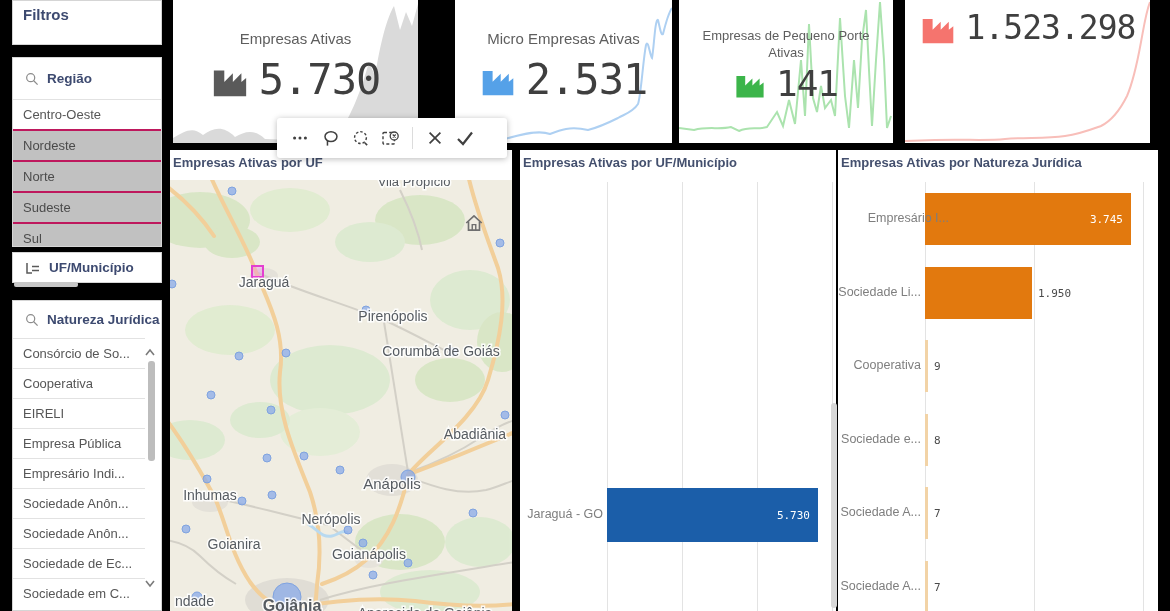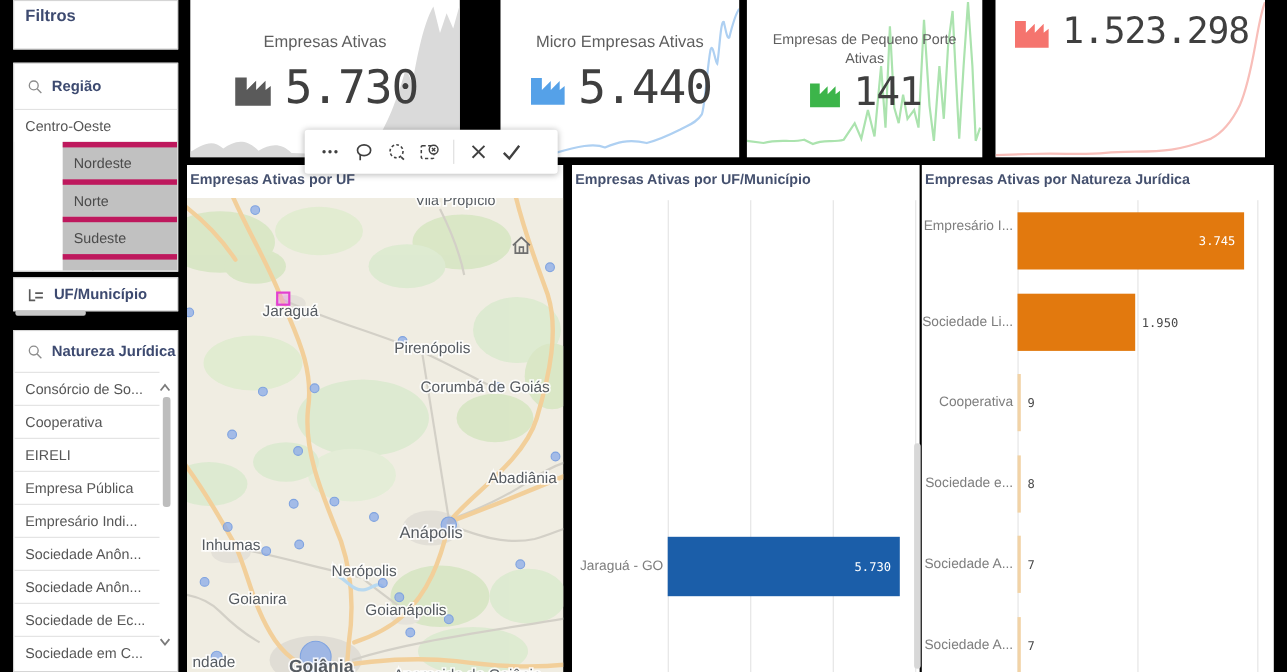--- a/index.html
+++ b/index.html
@@ -6,21 +6,21 @@
   .stage{position:relative;width:1170px;height:611px;overflow:hidden;
          font-family:"Liberation Sans",sans-serif;background:#000000;}
   .panel{position:absolute;background:#fff;}
   .ptitle{position:absolute;left:3px;top:5px;font-size:13px;font-weight:bold;color:#44506e;white-space:nowrap;z-index:3;}
   
   .scard{position:absolute;left:12px;width:150px;background:#fff;border:1px solid #d5d5d5;box-sizing:border-box;overflow:hidden;}
   .fil-title{padding:5px 0 0 10px;font-size:15px;font-weight:bold;color:#3d4a70;}
   .fhead{display:flex;align-items:center;gap:8px;padding-left:12px;font-size:13.5px;font-weight:bold;color:#3d4a70;}
   .fitem{height:29px;line-height:29px;padding:0 18px 0 10px;font-size:13px;color:#565656;
          border-top:1px solid #e2e2e2;white-space:nowrap;overflow:hidden;background:#fff;}
-  .fitem.excluded{background:#c1c1c1;border-top:5px solid #be185d;color:#4b4b4b;margin-left:44px;}
+  .fitem.excluded{background:#c1c1c1;border-top:2px solid #be185d;color:#4b4b4b;}
   .hbar{position:absolute;left:14px;top:282px;width:64px;height:5px;background:#c7c7c7;border-radius:2px;}
   .vscroll-thumb{position:absolute;background:#bdbdbd;border-radius:3px;}
   .chev{position:absolute;right:5px;width:12px;height:10px;color:#7b7b7b;}
   
   .kpi{position:absolute;top:0;height:143px;background:#fff;overflow:hidden;}
   .kpi-title{position:relative;z-index:2;text-align:center;color:#5e5e5e;font-size:15px;margin-top:30px;}
   .kpi-title.small{font-size:13px;line-height:17px;margin-top:27px;padding:0 14px;}
   .kpi-val{position:relative;z-index:2;display:flex;justify-content:center;align-items:center;gap:10px;margin-top:8px;}
   .kpi-num{font-family:"DejaVu Sans Mono",monospace;color:#3f3f3f;letter-spacing:-1px;}
   .spark{position:absolute;left:0;top:0;width:100%;height:100%;z-index:1;}
@@ -121,21 +121,21 @@
 
   <div class="kpi" style="left:455px;width:217px;">
     <svg class="spark" viewBox="0 0 217 143" preserveAspectRatio="none">
       <path d="M50,139 C70,133 85,130 95,134 C105,130 115,126 133,130 C145,127 155,122 163,118 C170,114 178,112 183,104 C186,96 188,60 191,45 C193,38 195,56 197,58 C199,48 200,18 203,20 C205,28 206,36 208,34 C211,22 214,12 217,8" fill="none" stroke="#aed0f2" stroke-width="2"></path>
     </svg>
     <div class="kpi-title">Micro Empresas Ativas</div>
     <div class="kpi-val">
       <svg width="36" height="36" viewBox="0 0 40 40">
           <path d="M3,37 L3,10 L14,10 L14,22 L23,13 L23,22 L32,13 L32,22 L37,18 L37,37 Z" fill="#55a1e8"></path>
         </svg>
-      <span class="kpi-num" style="font-size:42px;">5.440</span>
+      <span class="kpi-num" style="font-size:42px;">2.531</span>
     </div>
   </div>
 
   <div class="kpi" style="left:679px;width:214px;">
     <svg class="spark" viewBox="0 0 214 143" preserveAspectRatio="none">
       <path d="M0,128 L15,130 C30,126 40,130 52,127 L60,131 C70,126 78,130 88,127 L98,112 L104,126 L110,100 L116,124 L122,60 L126,116 L130,24 L134,98 L138,112 L142,86 L146,108 L152,100 L156,116 L161,18 L166,96 L170,128 L175,60 L179,108 L183,40 L187,10 L190,70 L193,126 L197,60 L201,2 L205,60 L208,128 L212,116" fill="none" stroke="#abe3ae" stroke-width="2"></path>
     </svg>
     <div class="kpi-title small">Empresas de Pequeno Porte Ativas</div>
     <div class="kpi-val" style="margin-top:2px;">
       <svg width="32" height="32" viewBox="0 0 40 40">
@@ -316,21 +316,21 @@
   </div>
 
   <div class="panel" style="left:838px;top:150px;width:320px;height:461px;">
     <div class="ptitle">Empresas Ativas por Natureza Jurídica</div>
     <div id="nj-plot" style="position:absolute;inset:0;">
         <div class="grid" style="left: 87px;"></div>
         <div class="grid" style="left: 196px;"></div>
         <div class="grid" style="left: 305px;"></div>
         <div class="bar" style="left: 87px; top: 43px; width: 206px; height: 52px; background: rgb(226, 121, 14);"></div>
         <div class="val-in" style="top: 63px; left: 87px; width: 198px;">3.745</div>
-        <div class="cat" style="top: 48px;">Empresário I...</div>
+        <div class="cat" style="top: 61px; padding-left: 28px;">Empresário I...</div>
         <div class="bar" style="left: 87px; top: 117px; width: 107px; height: 52px; background: rgb(226, 121, 14);"></div>
         <div class="val-out" style="top: 137px; left: 200px;">1.950</div>
         <div class="cat" style="top: 135px;">Sociedade Li...</div>
         <div class="bar" style="left: 87px; top: 190px; width: 3px; height: 52px; background: rgb(242, 211, 166);"></div>
         <div class="val-out" style="top: 210px; left: 96px;">9</div>
         <div class="cat" style="top: 208px;">Cooperativa</div>
         <div class="bar" style="left: 87px; top: 264px; width: 3px; height: 52px; background: rgb(242, 211, 166);"></div>
         <div class="val-out" style="top: 284px; left: 96px;">8</div>
         <div class="cat" style="top: 282px;">Sociedade e...</div>
         <div class="bar" style="left: 87px; top: 337px; width: 3px; height: 52px; background: rgb(242, 211, 166);"></div>

